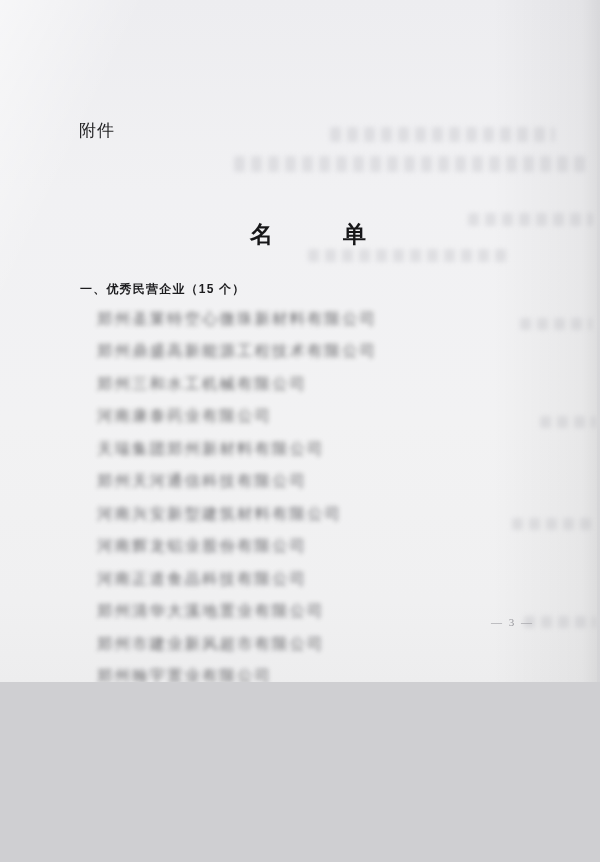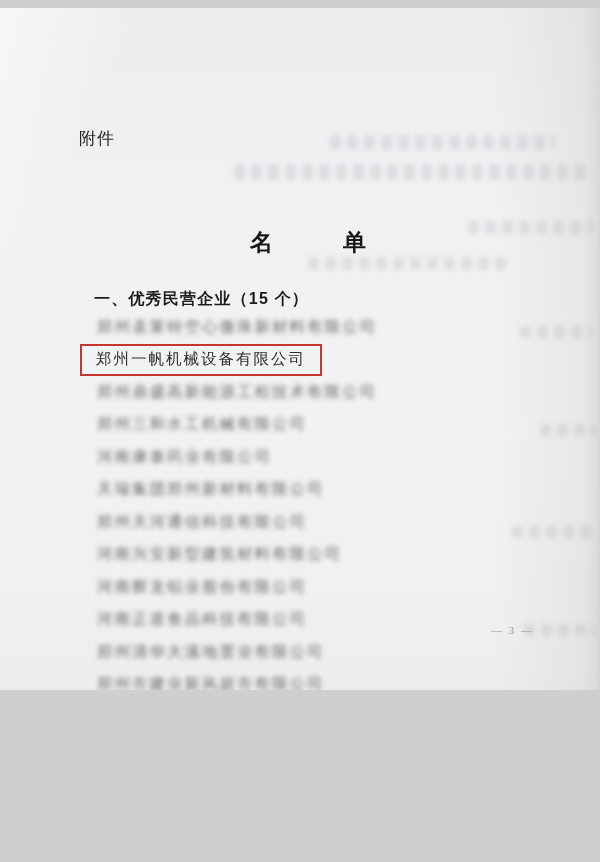--- a/index.html
+++ b/index.html
@@ -9,21 +9,20 @@
     position: relative;
     width: 600px;
     height: 682px;
     overflow: hidden;
     font-family: "Liberation Serif", "DejaVu Serif", serif;
     color: #2a2a2c;
     background:
       linear-gradient(115deg, rgba(255,255,255,0.55) 0%, rgba(255,255,255,0) 16%),
       linear-gradient(to right, rgba(0,0,0,0) 82%, rgba(0,0,0,0.045) 97%, rgba(0,0,0,0.09) 100%),
       linear-gradient(180deg, #ededf0 0%, #f1f1f3 28%, #f2f2f3 62%, #f0f0f1 88%, #ededee 100%);
-    margin-top: 8px;
   }
 
   .page-edge-line {
     position: absolute; right: 0; top: 0; width: 3px; height: 100%;
     background: linear-gradient(180deg, #d9d9dc, #d3d3d6);
     opacity: .7;
   }
 
   
   .smudge {
@@ -48,23 +47,23 @@
   }
 
   .title-line2 {
     position: absolute; left: 0; top: 219px; width: 100%;
     display: flex; justify-content: center; gap: 70px;
     font-size: 23px; font-weight: 700; color: #161618;
     transform: translateX(8px);
   }
 
   .section-heading {
-    position: absolute; left: 94px; top: 281px;
+    position: absolute; left: 80px; top: 281px;
     font-family: "Liberation Sans", "DejaVu Sans", sans-serif;
-    font-size: 16px; font-weight: 700; letter-spacing: 1.2px;
+    font-size: 12px; font-weight: 700; letter-spacing: 1.2px;
     color: #1c1c1e;
   }
 
   .company-list {
     position: absolute; left: 97px; top: 303px; width: 460px;
   }
   .row {
     height: 32.5px;
     display: flex; align-items: center;
     font-size: 15.5px; letter-spacing: 2px; color: #333336;
@@ -112,23 +111,20 @@
     <span>名</span>
     <span>单</span>
   </div>
 
   <div class="section-heading">一、优秀民营企业（15 个）</div>
 
   <div class="company-list">
       <div class="row blurred">
         <span class="row-text">郑州圣莱特空心微珠新材料有限公司</span>
       </div>
-      <div class="row">
-        <span class="row-text boxed" style="border-color: rgb(197, 55, 46);">郑州一帆机械设备有限公司</span>
-      </div>
       <div class="row blurred">
         <span class="row-text">郑州鼎盛高新能源工程技术有限公司</span>
       </div>
       <div class="row blurred">
         <span class="row-text">郑州三和水工机械有限公司</span>
       </div>
       <div class="row blurred">
         <span class="row-text">河南康泰药业有限公司</span>
       </div>
       <div class="row blurred">

